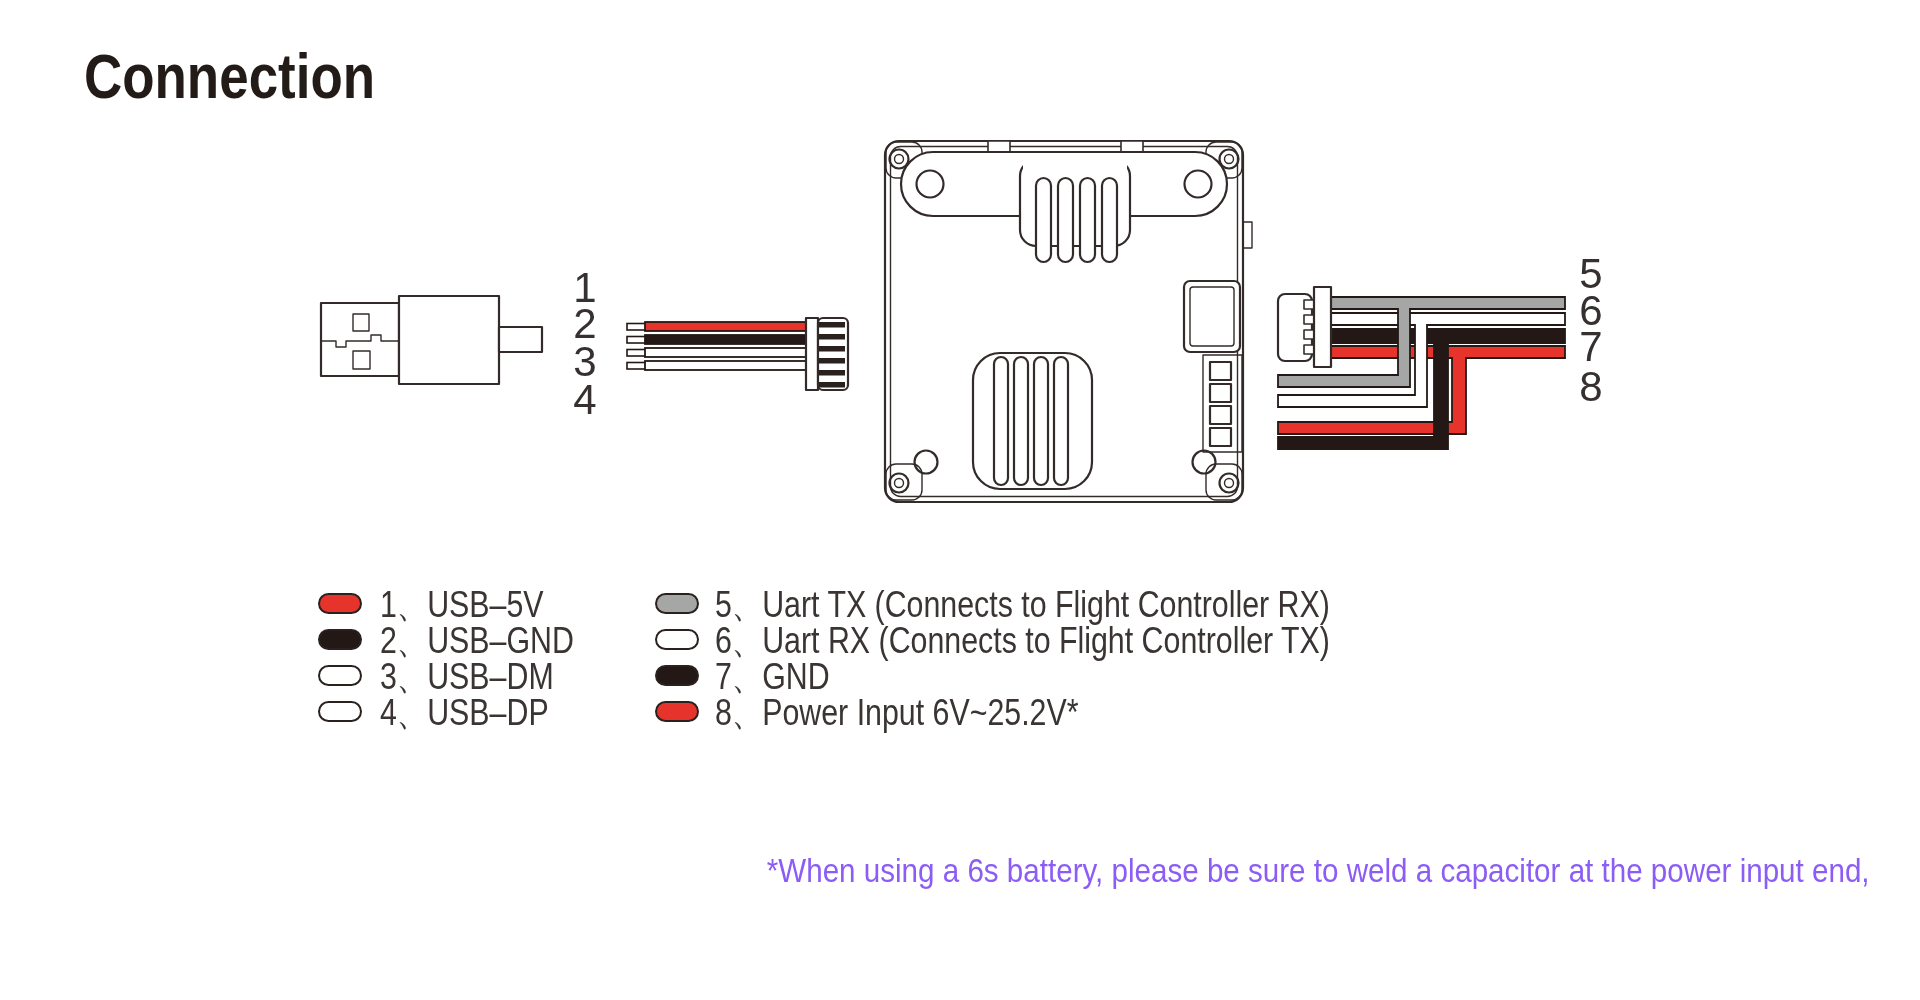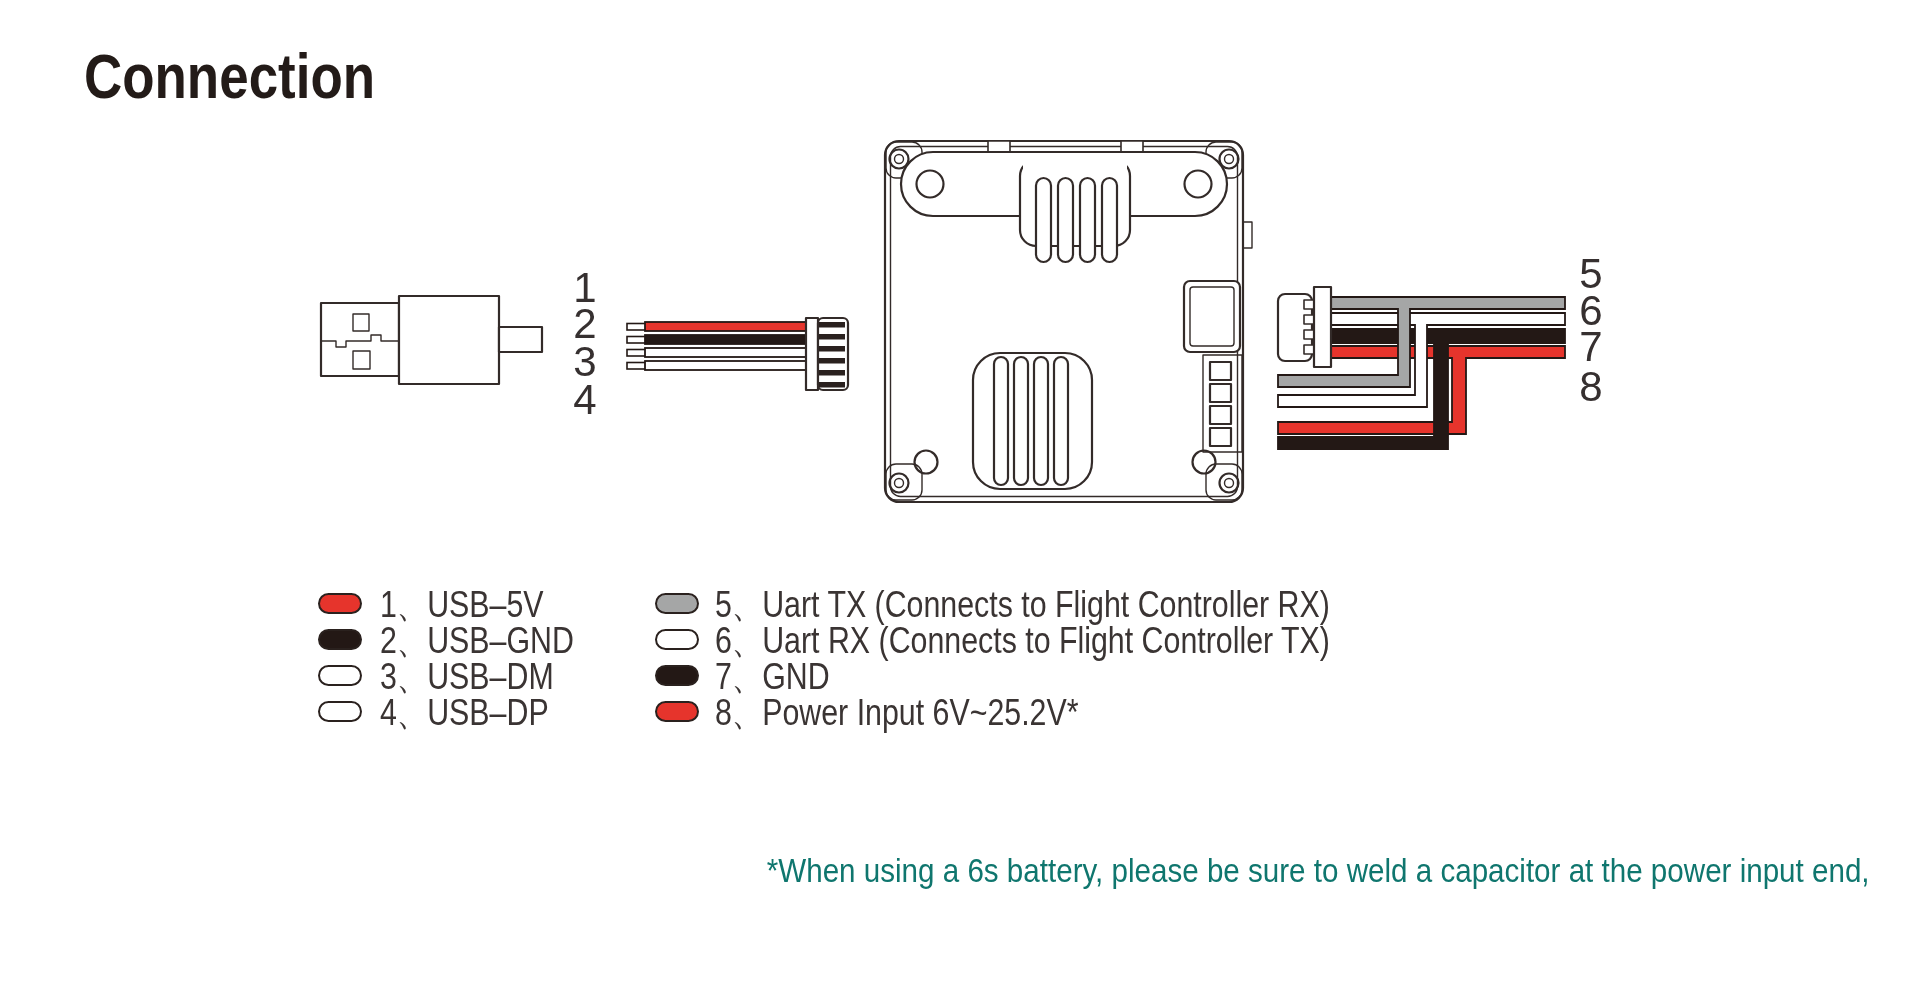--- a/index.html
+++ b/index.html
@@ -23,21 +23,21 @@
   .sw-black{background:#231815;}
   .sw-white{background:#ffffff;}
   .sw-gray{background:#a5a6a6;}
   .legend-label{position:absolute;top:0;height:36px;line-height:37px;
     font-size:37px;font-weight:400;color:#3a3433;
     display:inline-block;transform:scaleX(.82);transform-origin:left center;
     white-space:nowrap;}
   .legend-col-left .legend-label{left:62px;}
   .legend-col-right .legend-label{left:60px;}
 
-  .note{position:absolute;right:50px;top:850px;text-align:right;color:#0f766e;}
+  .note{position:absolute;right:50px;top:850px;text-align:right;color:#8b5cf6;}
   .note-line{height:41px;line-height:41px;font-size:34px;font-weight:400;white-space:nowrap;}
   .note-line span{display:inline-block;transform:scaleX(.87);transform-origin:right center;}
 
   
   svg{position:absolute;left:0;top:0;}
   .ln{fill:none;stroke:#332b29;stroke-width:2.2;stroke-linejoin:round;}
   .ln-thin{fill:none;stroke:#332b29;stroke-width:1.4;stroke-linejoin:round;}
   .lw{fill:#ffffff;stroke:#332b29;stroke-width:2.2;stroke-linejoin:round;}
   .lw-thin{fill:#ffffff;stroke:#332b29;stroke-width:1.6;stroke-linejoin:round;}
   .wire{stroke:#231815;stroke-width:1.8;stroke-linejoin:miter;}

